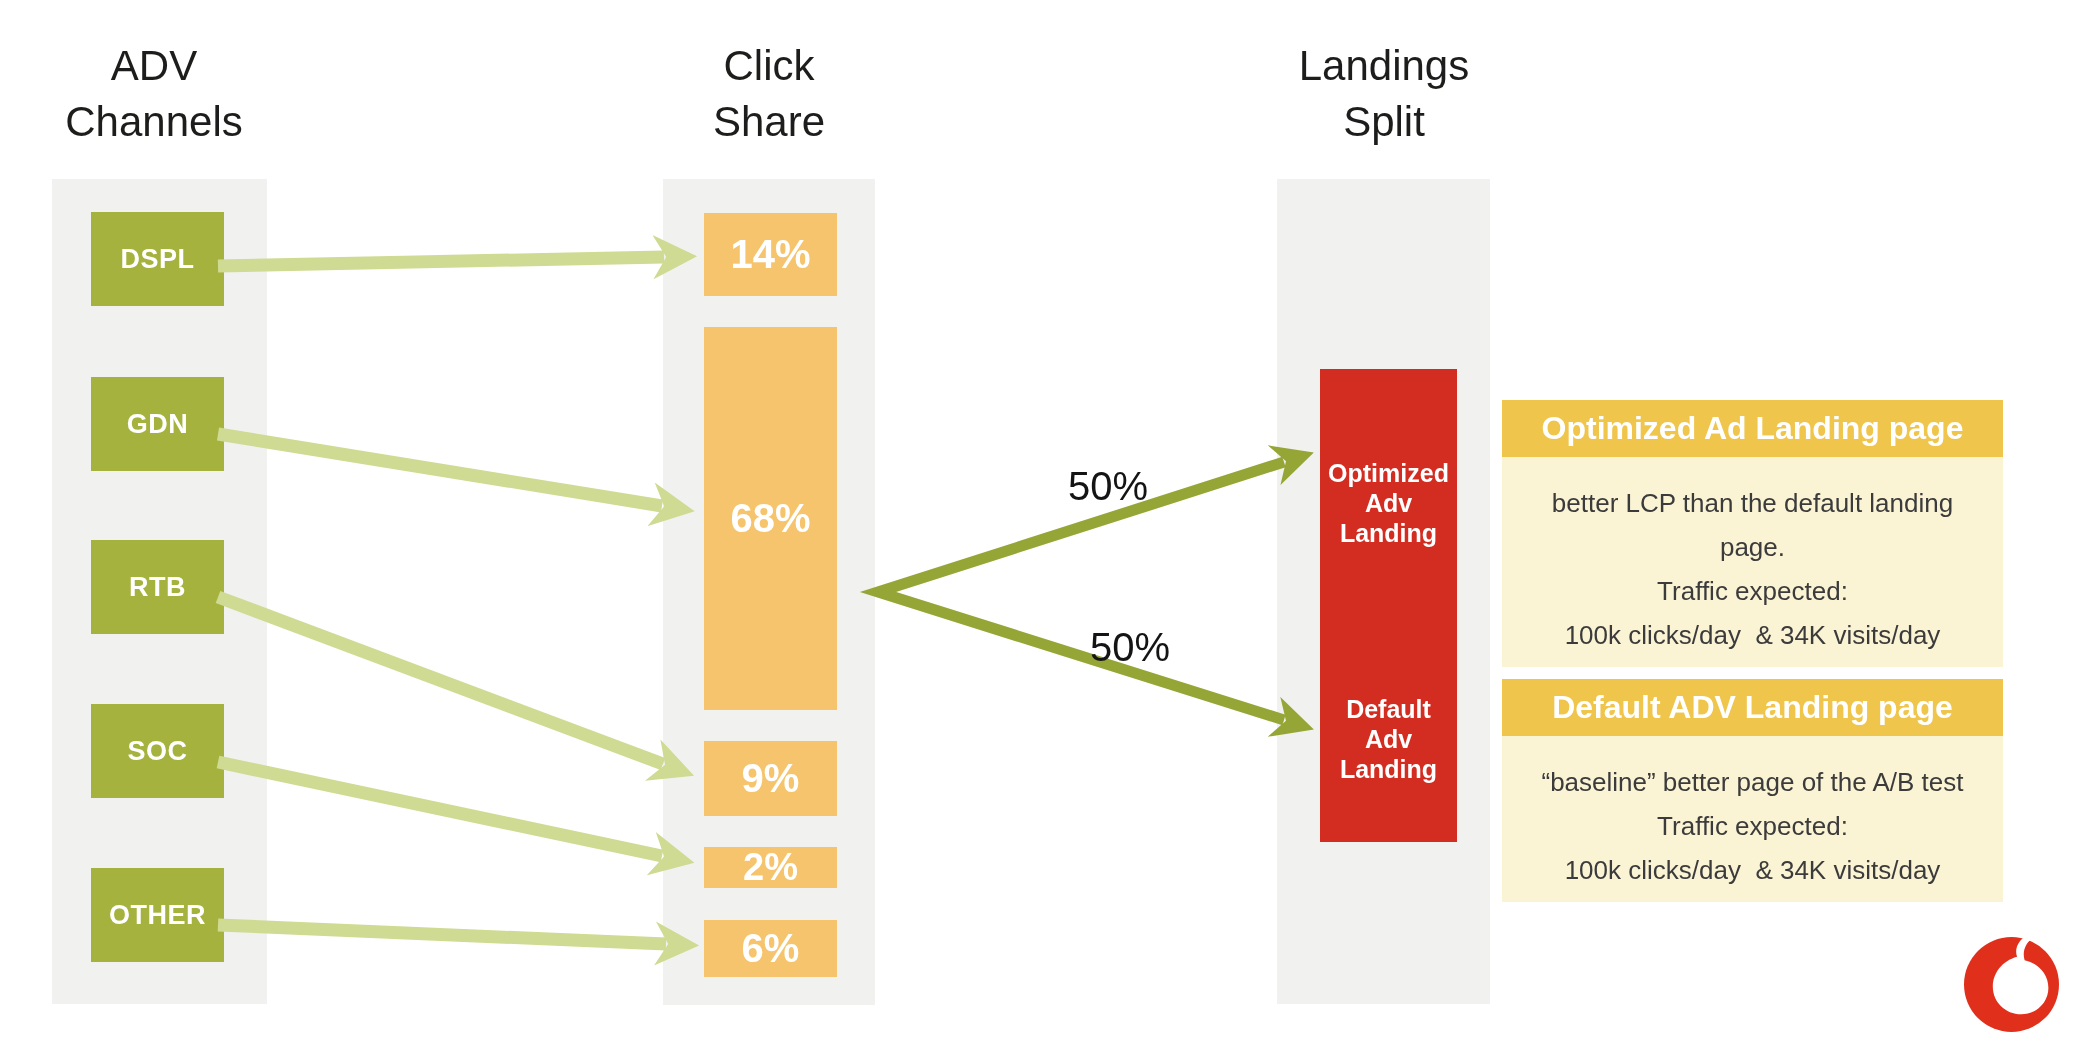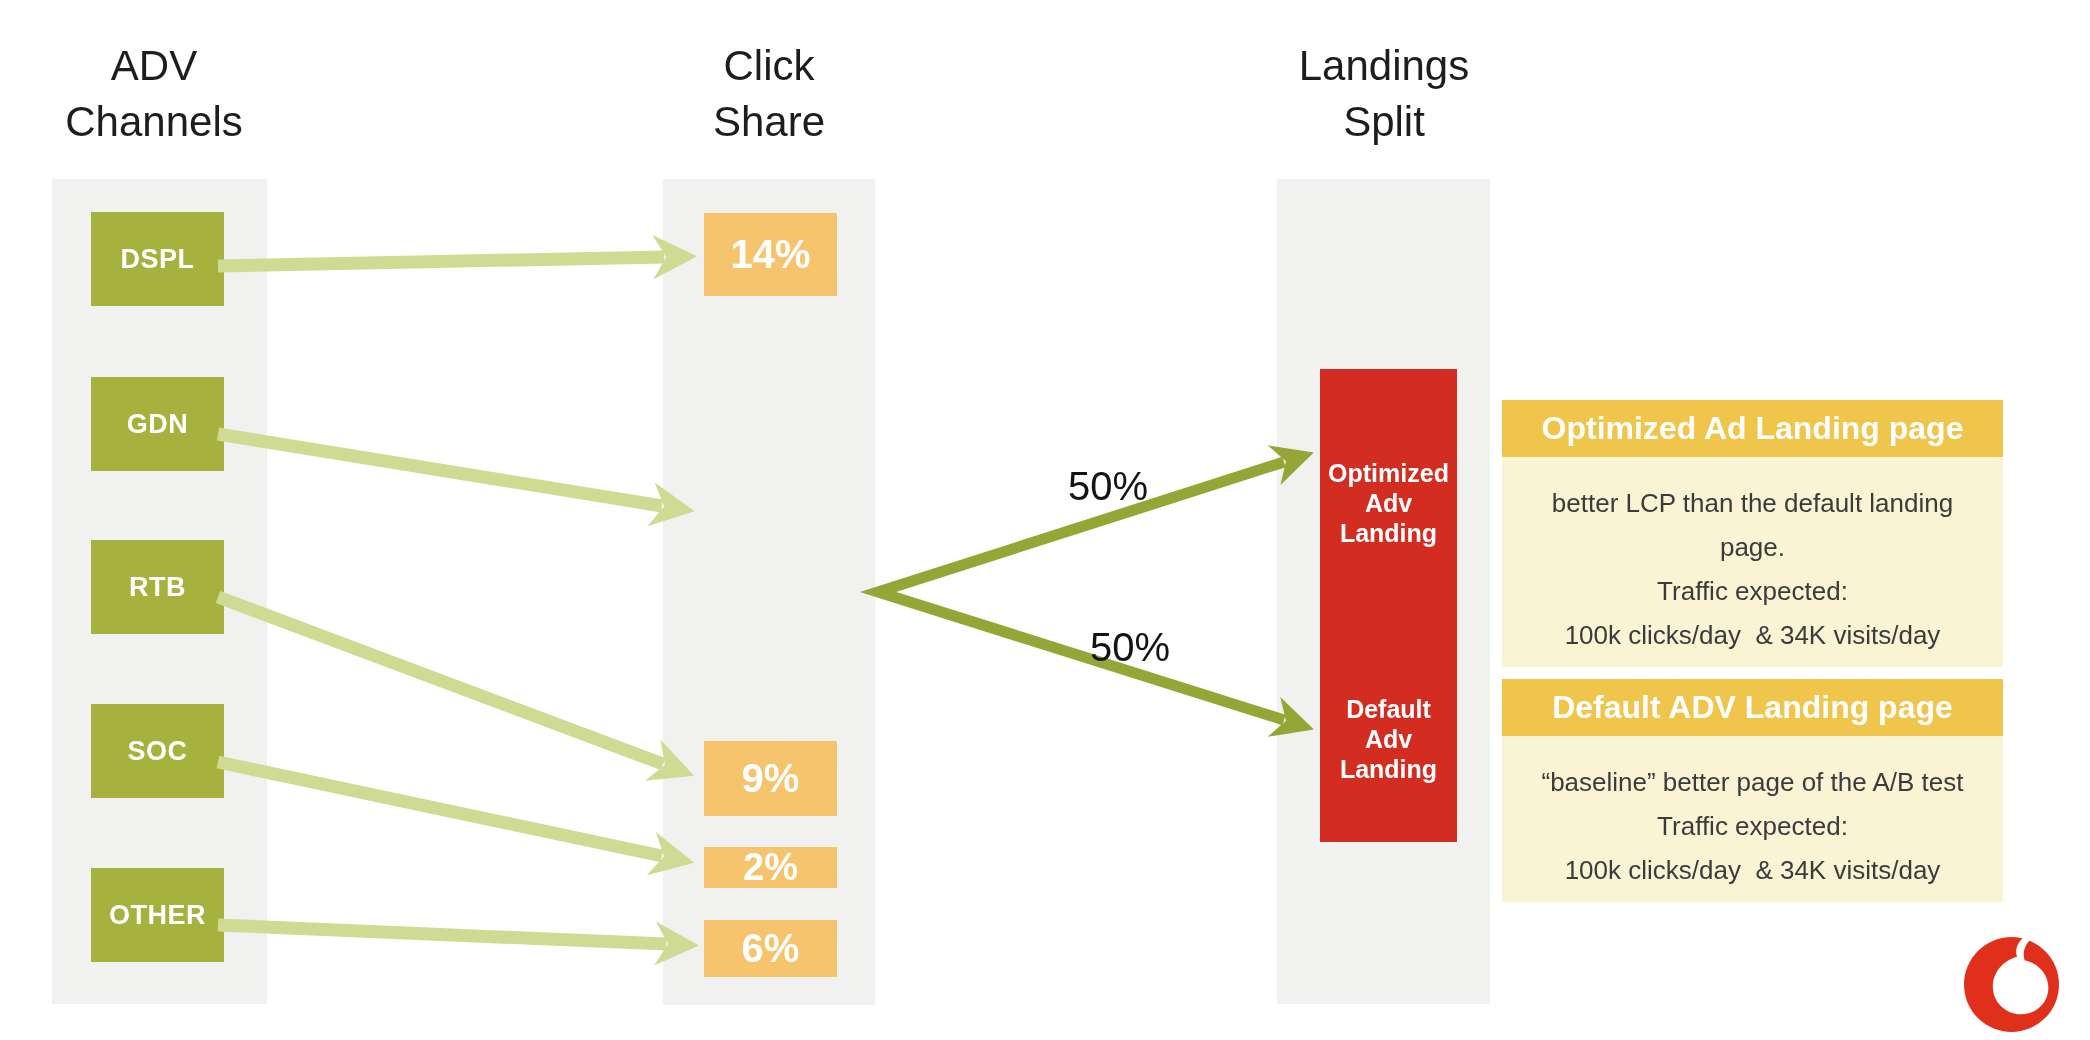--- a/index.html
+++ b/index.html
@@ -145,20 +145,23 @@
     </div>
   <div class="chan-box" style="top:704px;">
       <span>SOC</span>
     </div>
   <div class="chan-box" style="top:868px;">
       <span>OTHER</span>
     </div>
 
   <div class="share-box" style="top:213px; height:83px;">
       <span>14%</span>
+    </div>
+  <div class="share-box" style="top:327px; height:383px;">
+      <span>68%</span>
     </div>
   <div class="share-box" style="top:741px; height:75px;">
       <span>9%</span>
     </div>
   <div class="share-box" style="top:847px; height:41px; font-size:38px;">
       <span>2%</span>
     </div>
   <div class="share-box" style="top:920px; height:57px;">
       <span>6%</span>
     </div>

